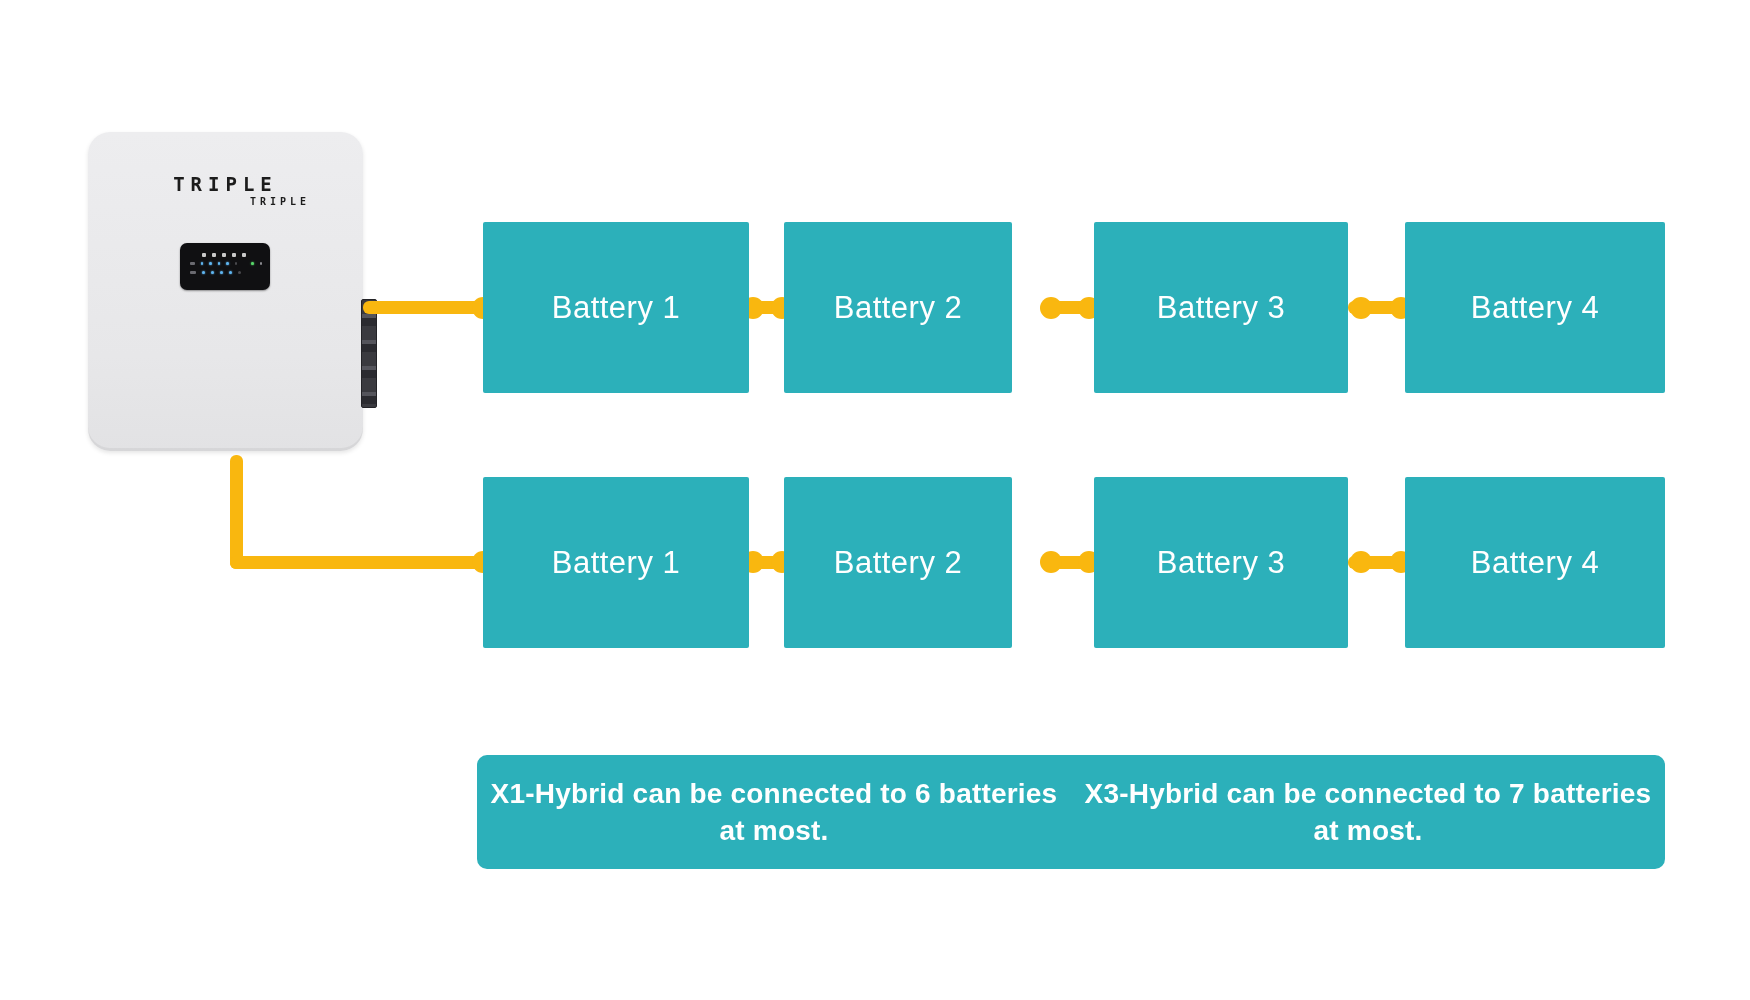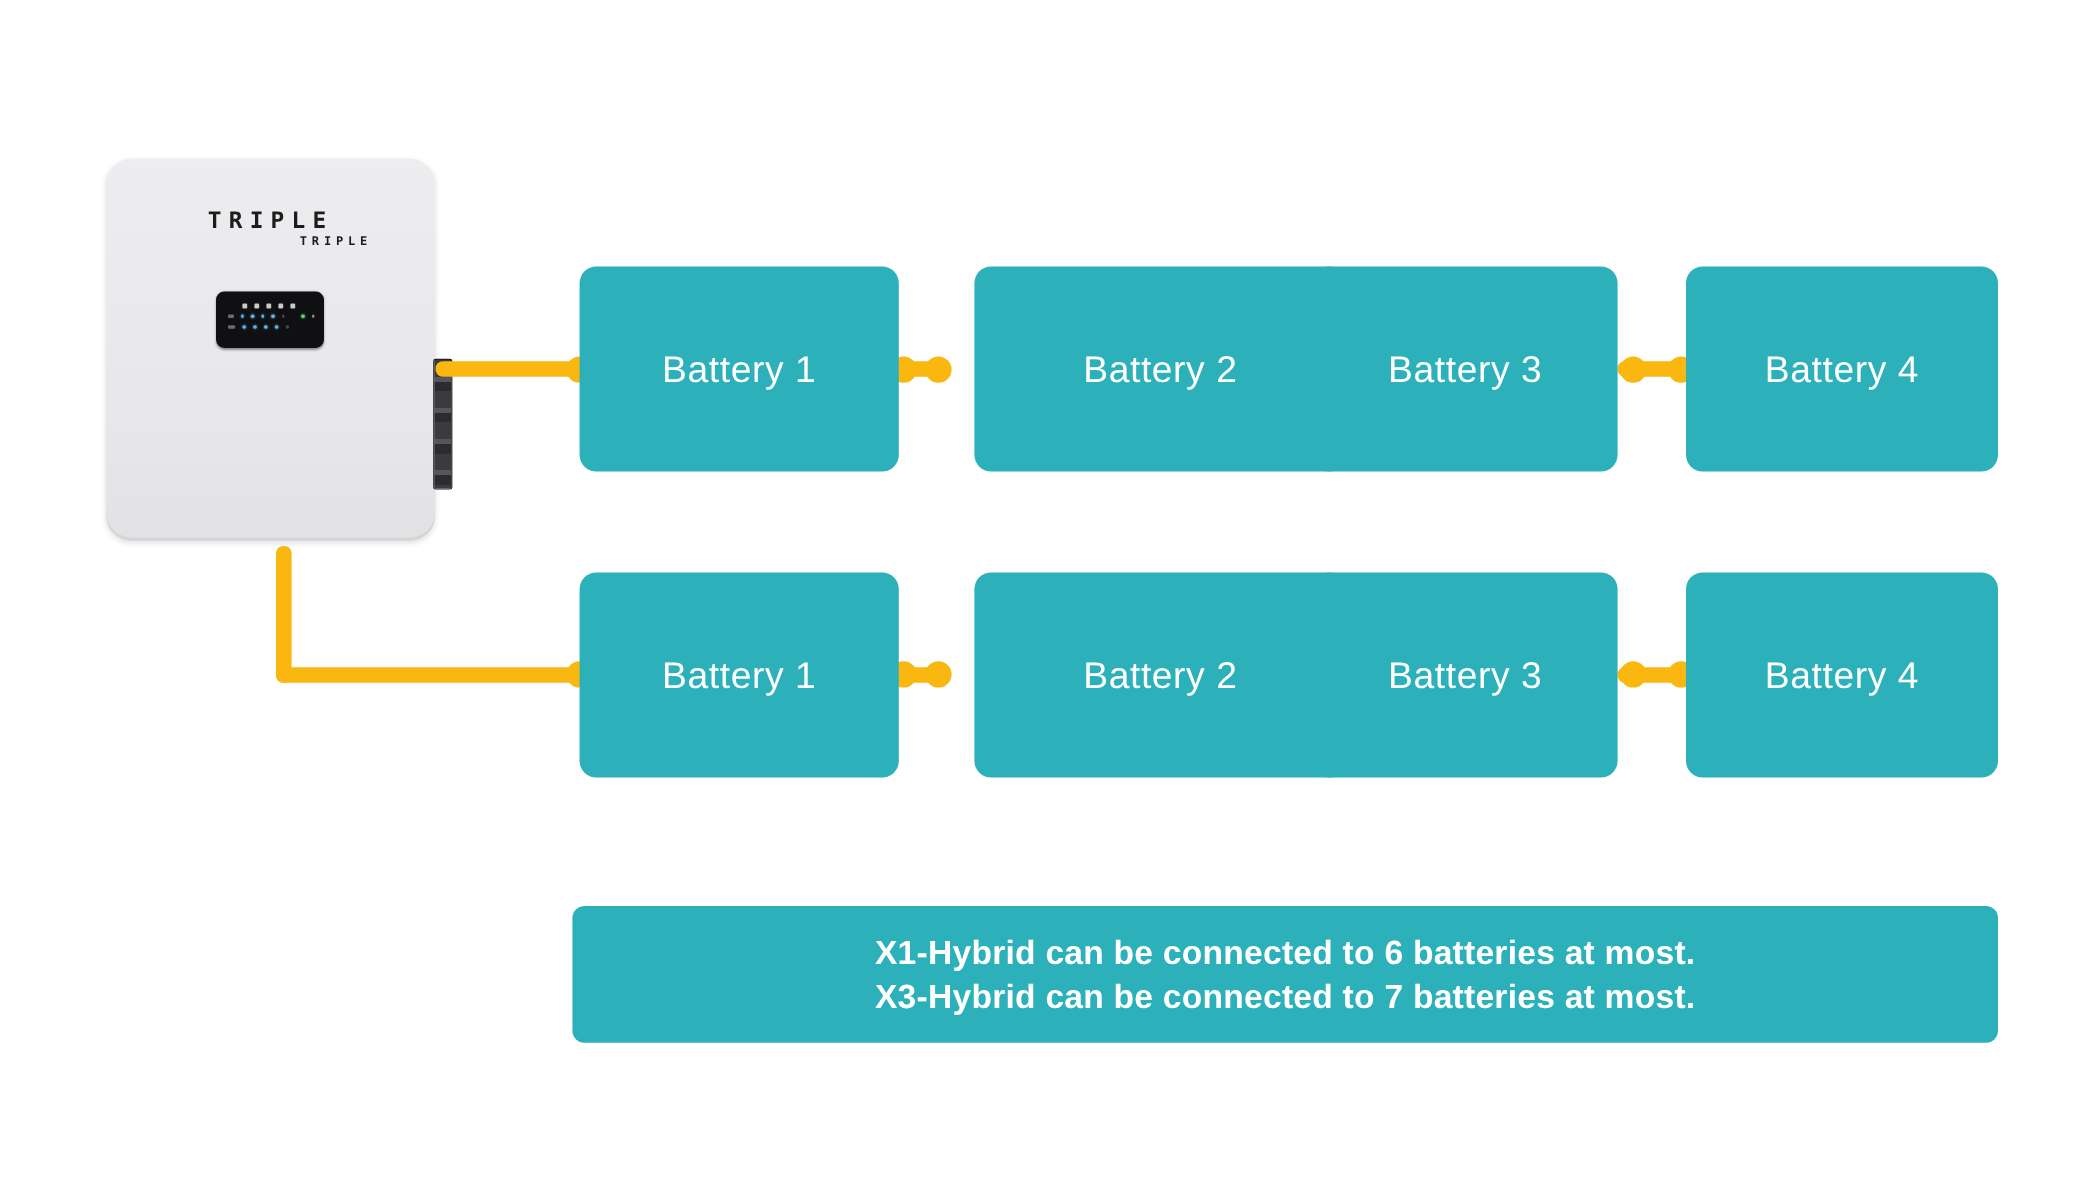--- a/index.html
+++ b/index.html
@@ -55,35 +55,35 @@
   .hline,.vline{position:absolute;background:var(--yellow);}
   .hline{height:13px;border-radius:6px;}
   .vline{width:13px;border-radius:6px;}
   .node{
     position:absolute;width:22px;height:22px;border-radius:50%;
     background:var(--yellow);
   }
 
   
   .battery{
-    position:absolute;height:171px;background:var(--teal);border-radius:14px;
+    position:absolute;height:171px;background:var(--teal);border-radius:2px;
     display:flex;align-items:center;justify-content:center;text-align:right;
   }
   .battery span{
     color:var(--text_white);font-size:31px;font-weight:400;letter-spacing:0.5px;
   }
   .r1{top:222px;} .r2{top:477px;}
-  .b1{left:483px;width:266px;} .b2{left:812px;width:310px;}
+  .b1{left:483px;width:266px;} .b2{left:784px;width:228px;}
   .b3{left:1094px;width:254px;} .b4{left:1405px;width:260px;}
 
   
   .banner{
     position:absolute;left:477px;top:755px;width:1188px;height:114px;
     background:var(--teal);border-radius:10px;
-    display:flex;flex-direction:column;align-items:center;justify-content:center;
+    display:flex;flex-direction:row;align-items:center;justify-content:center;
     gap:0;
   }
   .banner div{
     color:var(--text_white);font-size:28px;font-weight:700;line-height:37px;
     letter-spacing:0.2px;text-align:center;
   }
 </style>
 </head>
 <body>
 

